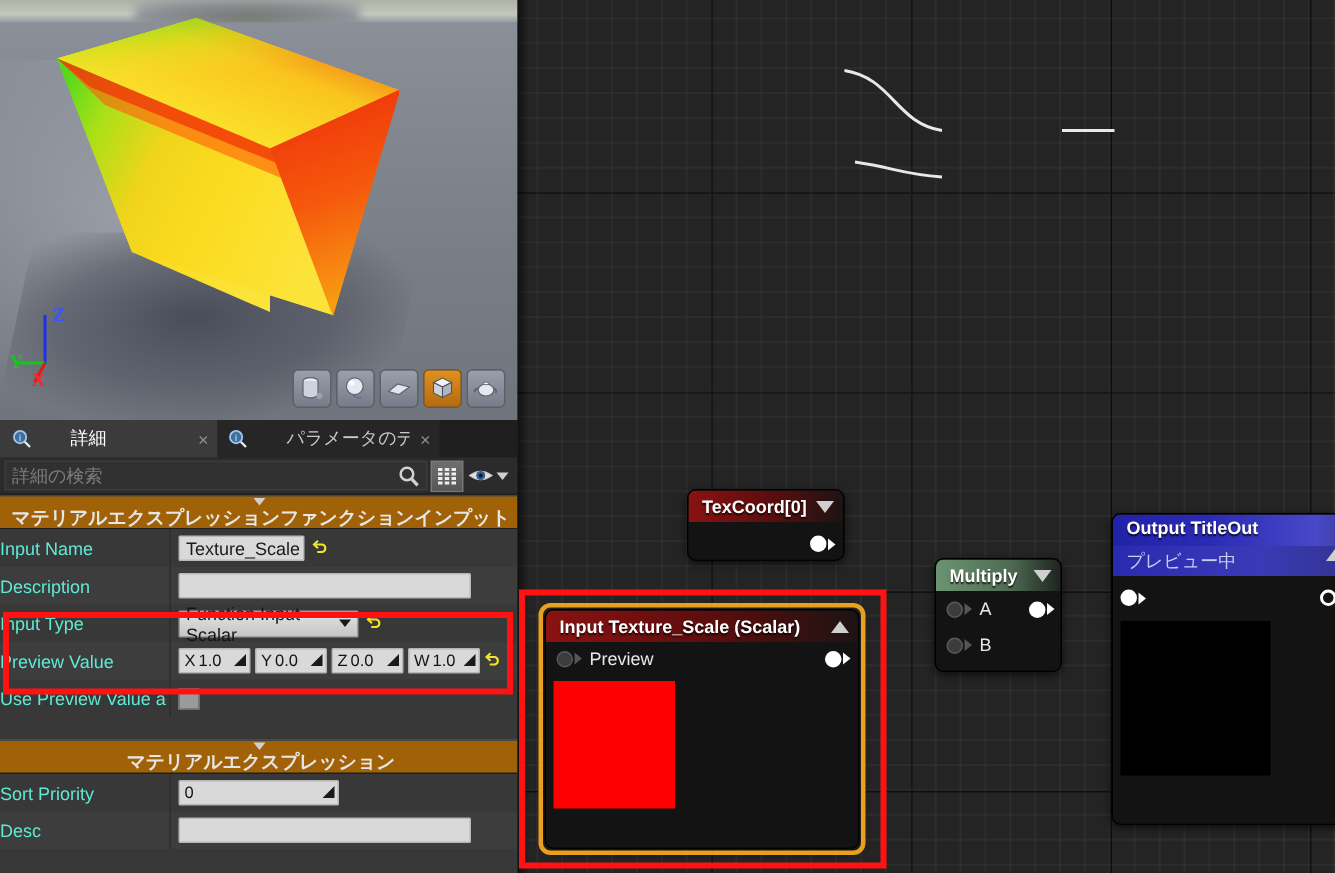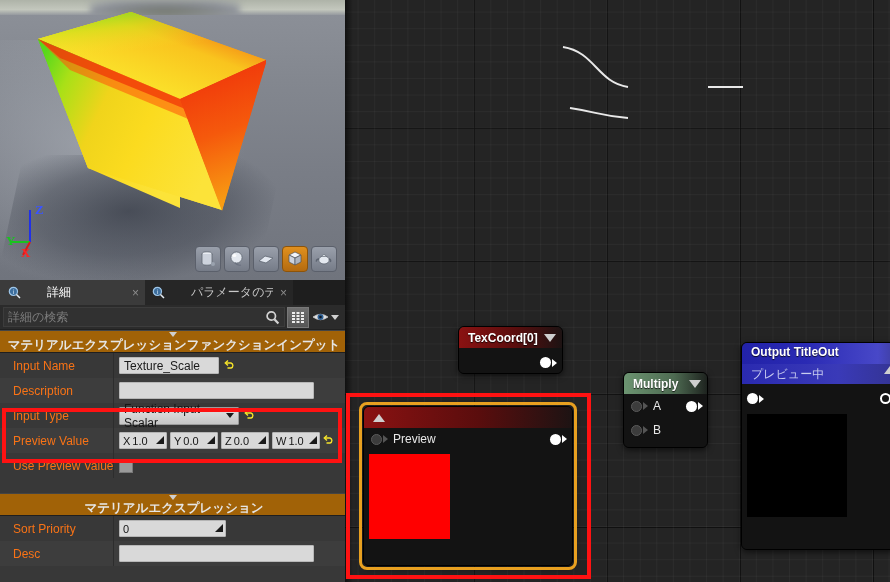--- a/index.html
+++ b/index.html
@@ -218,23 +218,22 @@
   }
   .prop-row {
     height: 25px;
     display: flex;
     align-items: center;
     position: relative;
   }
   .prop-row.alt { background: #3d3d3d; }
   .prop-label {
     width: 113px;
-    padding-left: 13px;
-    box-sizing: border-box;
-    color: #f97316;
+    box-sizing: border-box;
+    color: #5eead4;
     font-size: 12px;
     white-space: nowrap;
     overflow: hidden;
   }
   .prop-divider {
     position: absolute;
     left: 113px; top: 0; bottom: 0;
     width: 1px;
     background: #2d2d2d;
   }
@@ -250,21 +249,21 @@
     background: #d9d9d9;
     border: 1px solid #b8b8b8;
     box-sizing: border-box;
     color: #1a1a1a;
     font-size: 12px;
     display: flex;
     align-items: center;
     padding: 0 4px;
     border-radius: 1px;
   }
-  .txtfield.w100 { width: 100px; }
+  .txtfield.w100 { width: 84px; }
   .txtfield.w195 { width: 195px; }
   .combo {
     height: 18px;
     width: 120px;
     background: linear-gradient(to bottom, #e2e2e2, #c6c6c6);
     border: 1px solid #9b9b9b;
     box-sizing: border-box;
     color: #161616;
     font-size: 12px;
     display: flex;
@@ -764,20 +763,21 @@
       <div class="node-body" style="height:31px; position:relative;">
         <span class="pin" style="position:absolute; right:5px; top:9px;">
           <span class="pin-dot"></span>
           <span class="pin-arrow"></span>
         </span>
       </div>
     </div>
 
     <div class="node" style="left:18px; top:406px; width:210px; height:160px;">
       <div class="node-title t-red">
+        <span>Input Texture_Scale (Scalar)</span>
         <span class="tri-up"></span>
       </div>
       <div class="node-body" style="height:137px; position:relative;">
         <div class="pin-row" style="padding-left:7px;align-items:center;">
           <span class="pin">
             <span class="pin-dot dim"></span>
             <span class="pin-arrow dim"></span>
           </span>
           <span class="pin-label">Preview</span>
           <span class="pin" style="position:absolute; right:5px;">

